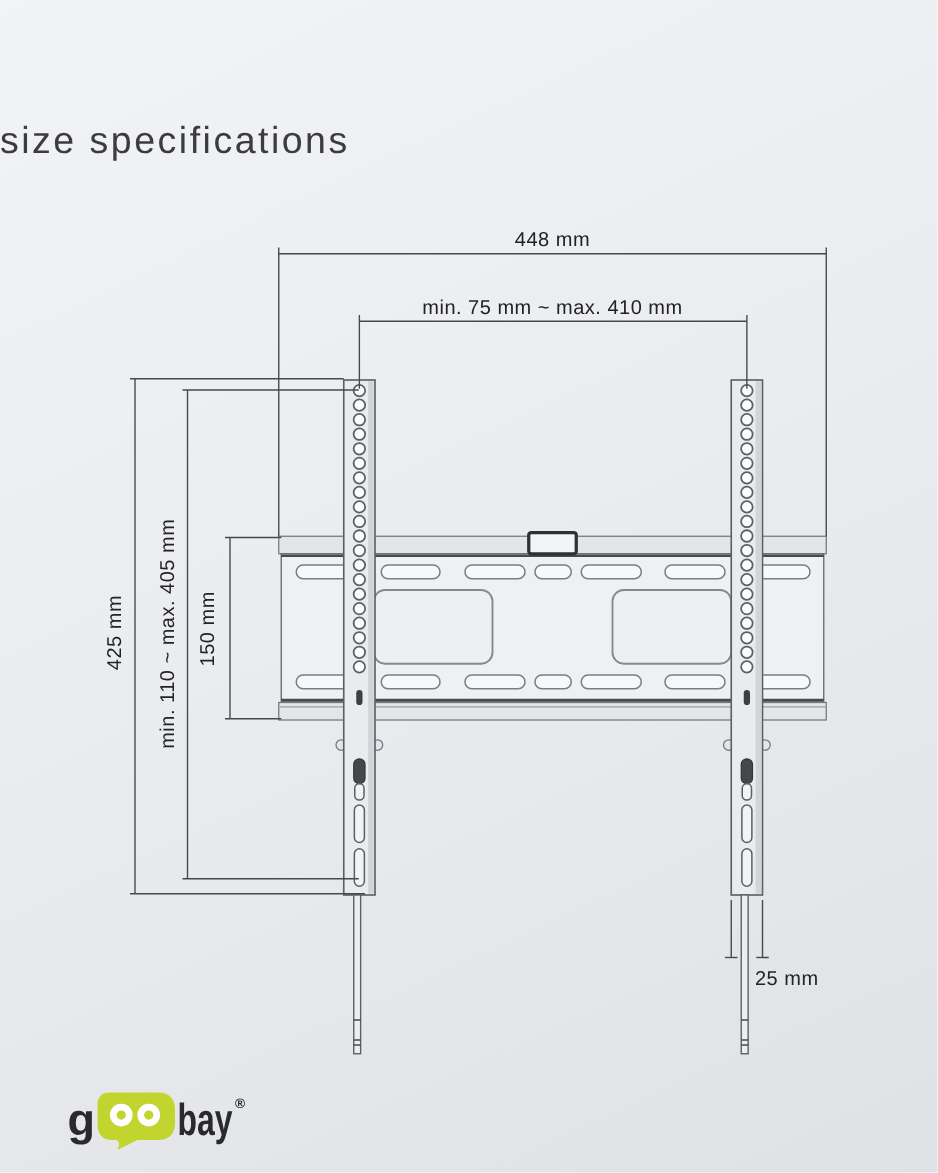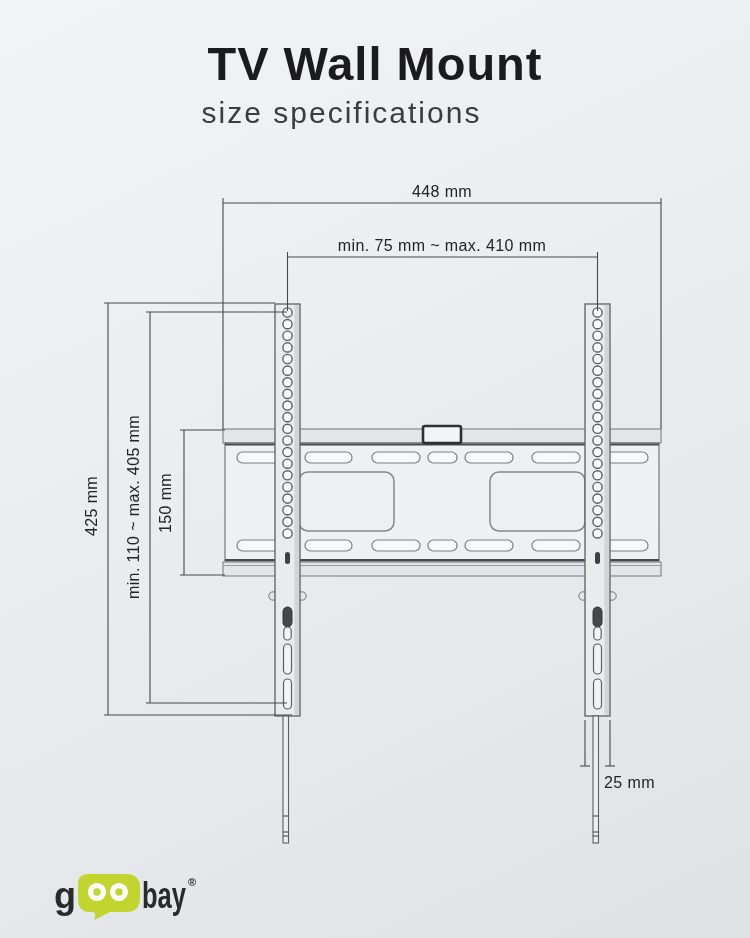--- a/index.html
+++ b/index.html
@@ -6,21 +6,21 @@
   .page {
     position:relative; width:750px; height:938px; overflow:hidden;
     background: linear-gradient(155deg,#f2f3f5 0%, #ecedf0 40%, #dfe2e5 100%);
     font-family:"Liberation Sans", sans-serif;
   }
   .title {
     position:absolute; left:0; top:36px; width:750px; text-align:center;
     font-size:47px; font-weight:bold; color:#1b1b1d; letter-spacing:1px;
   }
   .subtitle {
-    position:absolute; left:0; top:96px; width:683px; text-align:center;
+    position:absolute; left:0; top:96px; width:683px; text-align:left;
     font-size:30px; font-weight:normal; color:#3c3c40; letter-spacing:2px;
   }
   svg { position:absolute; left:0; top:0; }
   
   .dimline   { stroke:#46484c; stroke-width:1.1; fill:none; }
   .dimtext   { font-size:16px; fill:#232327; letter-spacing:0.4px; }
   .steel     { fill:#e9ebed; stroke:#5c5f63; stroke-width:1.3; }
   .flange    { fill:#e3e5e8; stroke:#74777b; stroke-width:1; }
   .face      { fill:#eef0f2; stroke:#6a6d71; stroke-width:1.1; }
   .slot      { fill:#f7f8f9; stroke:#7a7d81; stroke-width:1.2; }
@@ -34,21 +34,20 @@
   .clip      { fill:#f2f4f6; stroke:#2e3134; stroke-width:2.6; }
   .edge      { stroke:#47494c; stroke-width:2; }
   .thinedge  { stroke:#9a9da1; stroke-width:1; }
   .brandtxt  { font-weight:bold; fill:#2a2a2d; }
 </style>
 </head>
 <body>
 
 <div class="page">
 
-  <div class="title">TV Wall Mount</div>
   <div class="subtitle">size specifications</div>
 
   <svg width="750" height="938" viewBox="0 0 750 938">
 
     <g>
       <rect class="flange" x="223" y="429" width="438" height="14"></rect>
       <rect class="face" x="225" y="443" width="434" height="118"></rect>
       <line class="edge" x1="225" y1="444.5" x2="659" y2="444.5"></line>
       <line class="edge" x1="225" y1="560" x2="659" y2="560"></line>
       <rect class="flange" x="223" y="562" width="438" height="14"></rect>

